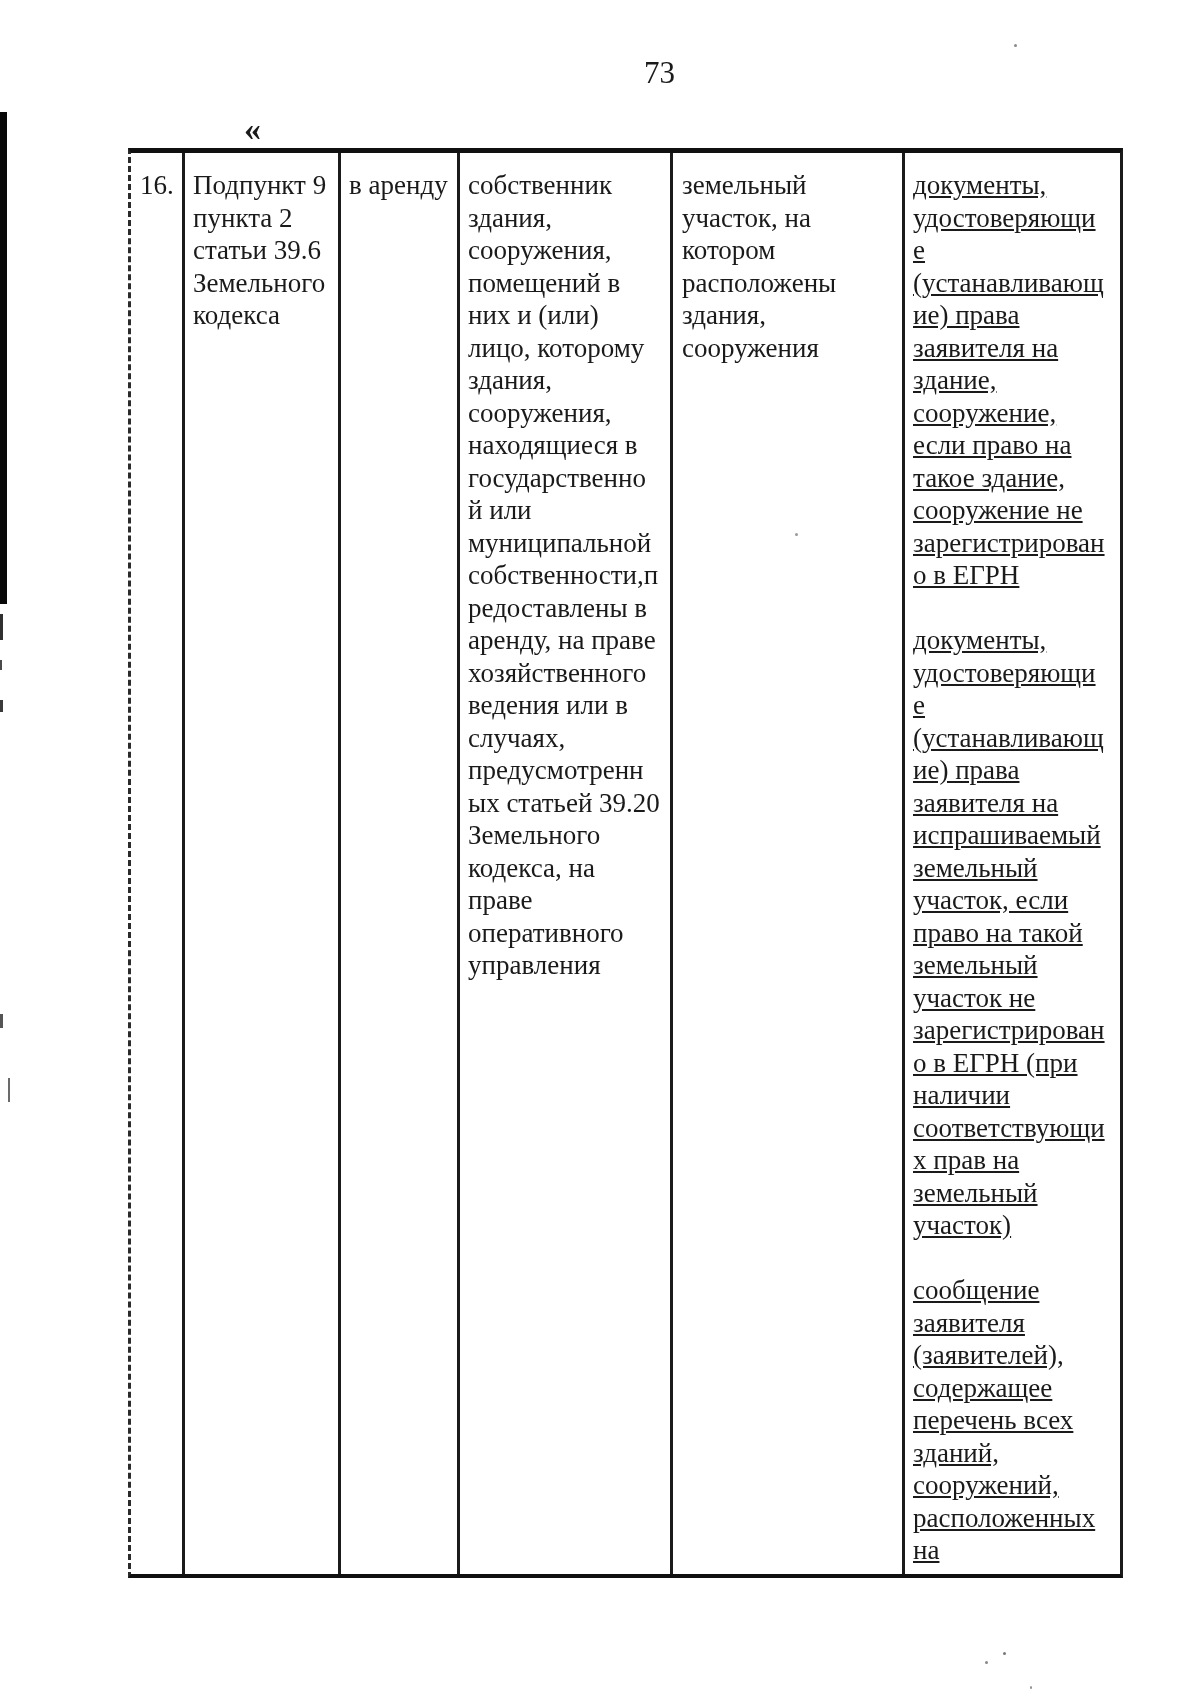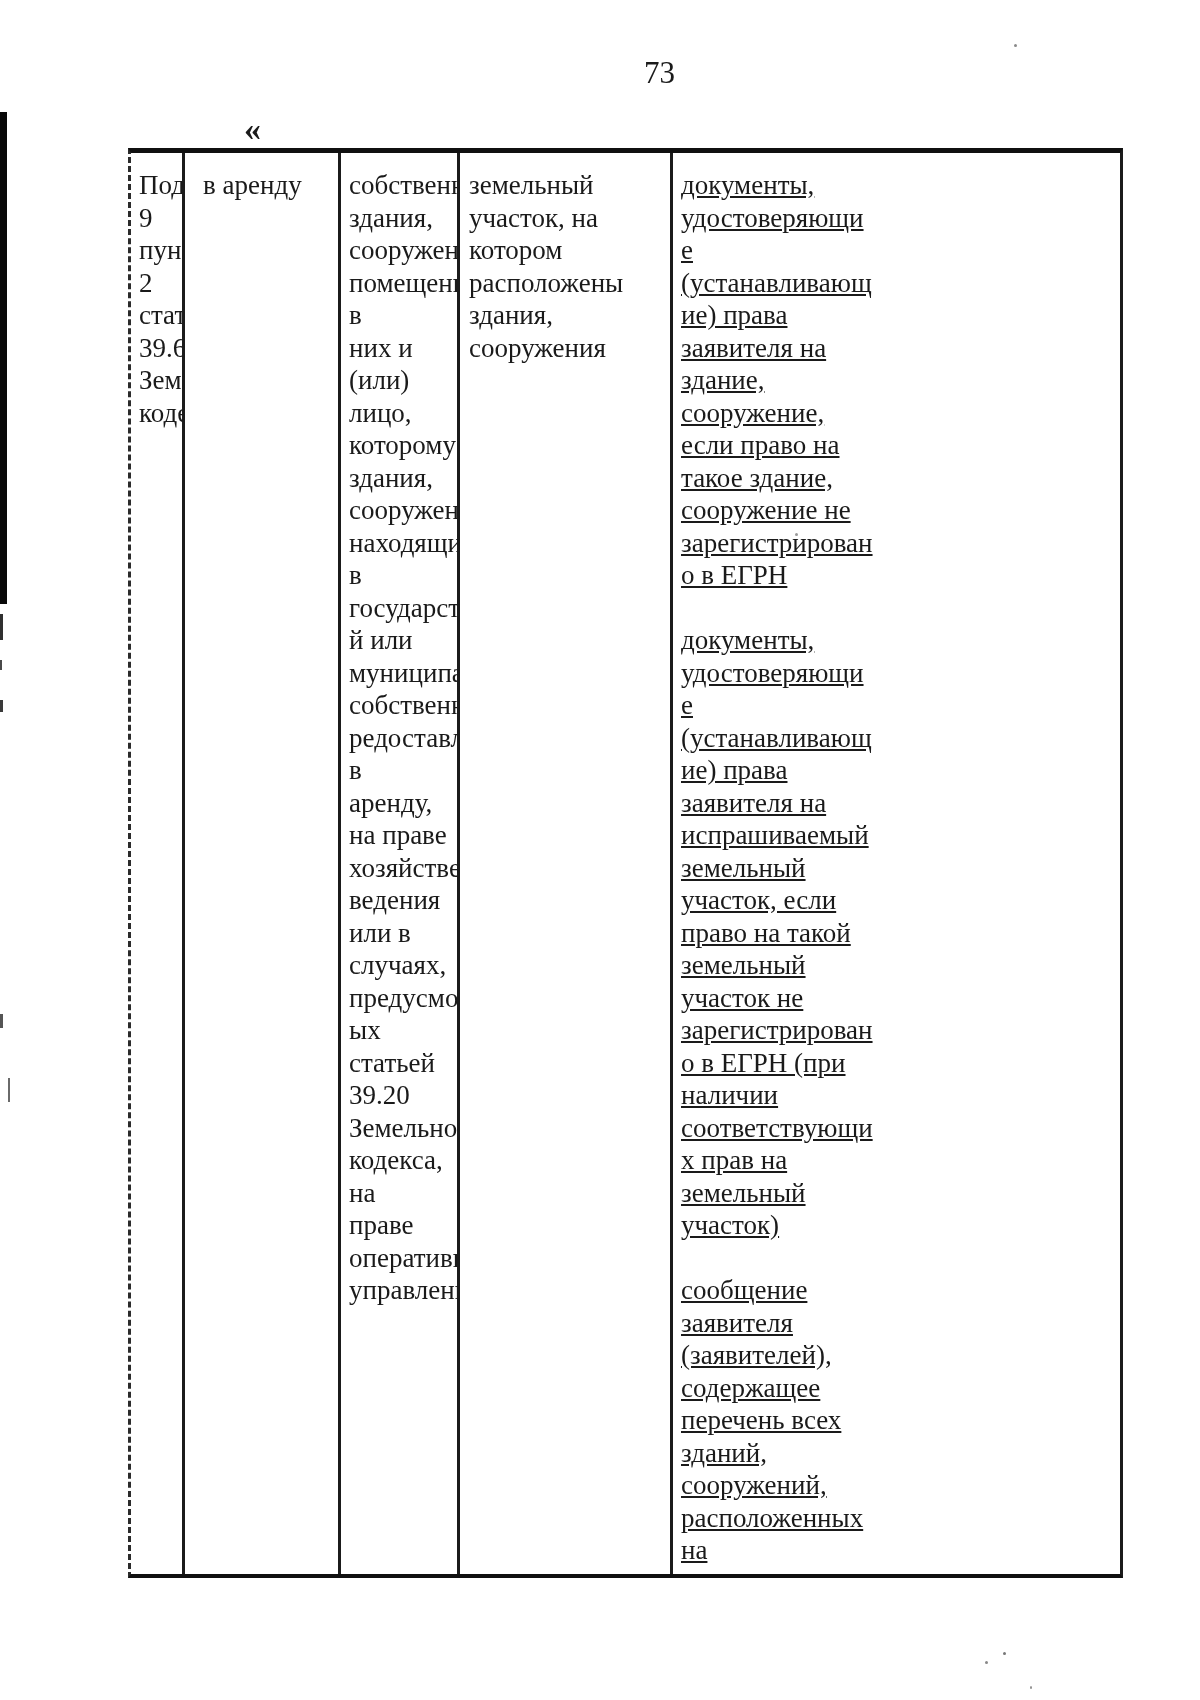--- a/index.html
+++ b/index.html
@@ -52,21 +52,21 @@
     font-size: 27px;
     line-height: 32.5px;
     white-space: pre-line;
     overflow: hidden;
   }
   .cell.last {
     border-right: none;
     text-decoration: underline;
   }
   .c1 { padding-left: 9px; }
-  .c3 { padding-left: 18px; padding-right: 2px; }
+  .c3 { padding-left: 8px; padding-right: 2px; }
   .c5 { padding-left: 9px; }
   
   .artifact {
     position: absolute;
     background: #080808;
   }
   .edge-strip  { left: 0; top: 112px; width: 7px; height: 492px; }
   .edge-dash1  { left: 0; top: 614px; width: 3px; height: 26px; background:#303030; }
   .edge-dash2  { left: 0; top: 660px; width: 2px; height: 10px; background:#4a4a4a; }
   .edge-dash3  { left: 0; top: 700px; width: 3px; height: 12px; background:#3a3a3a; }
@@ -82,20 +82,21 @@
 </head>
 <body>
 
 <div class="page">
 
   <div class="page-number">73</div>
 
   <div class="open-quote">«</div>
 
   <div class="doc-table">
+    <div class="cell c1">16.</div>
     <div class="cell c2">Подпункт 9
 пункта 2
 статьи 39.6
 Земельного
 кодекса</div>
     <div class="cell c3">в аренду</div>
     <div class="cell c4">собственник
 здания,
 сооружения,
 помещений в

